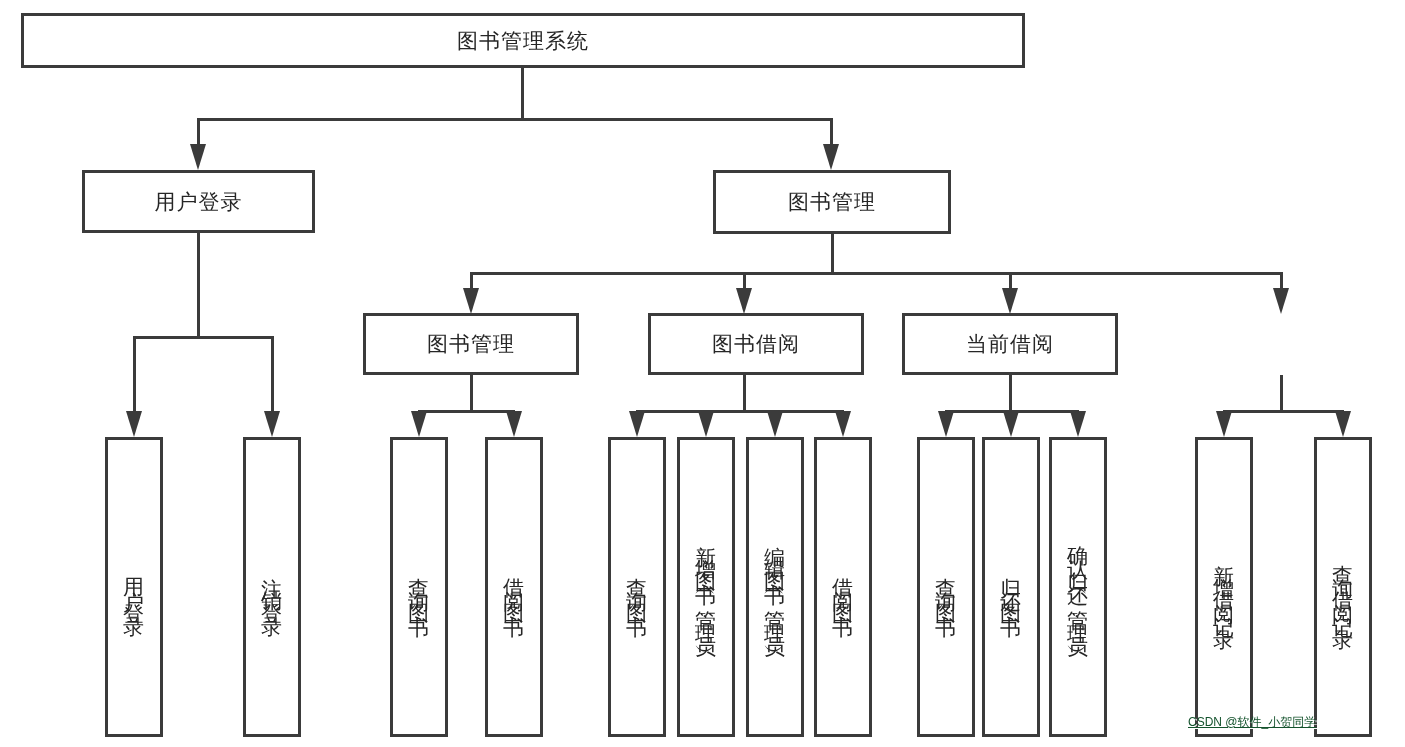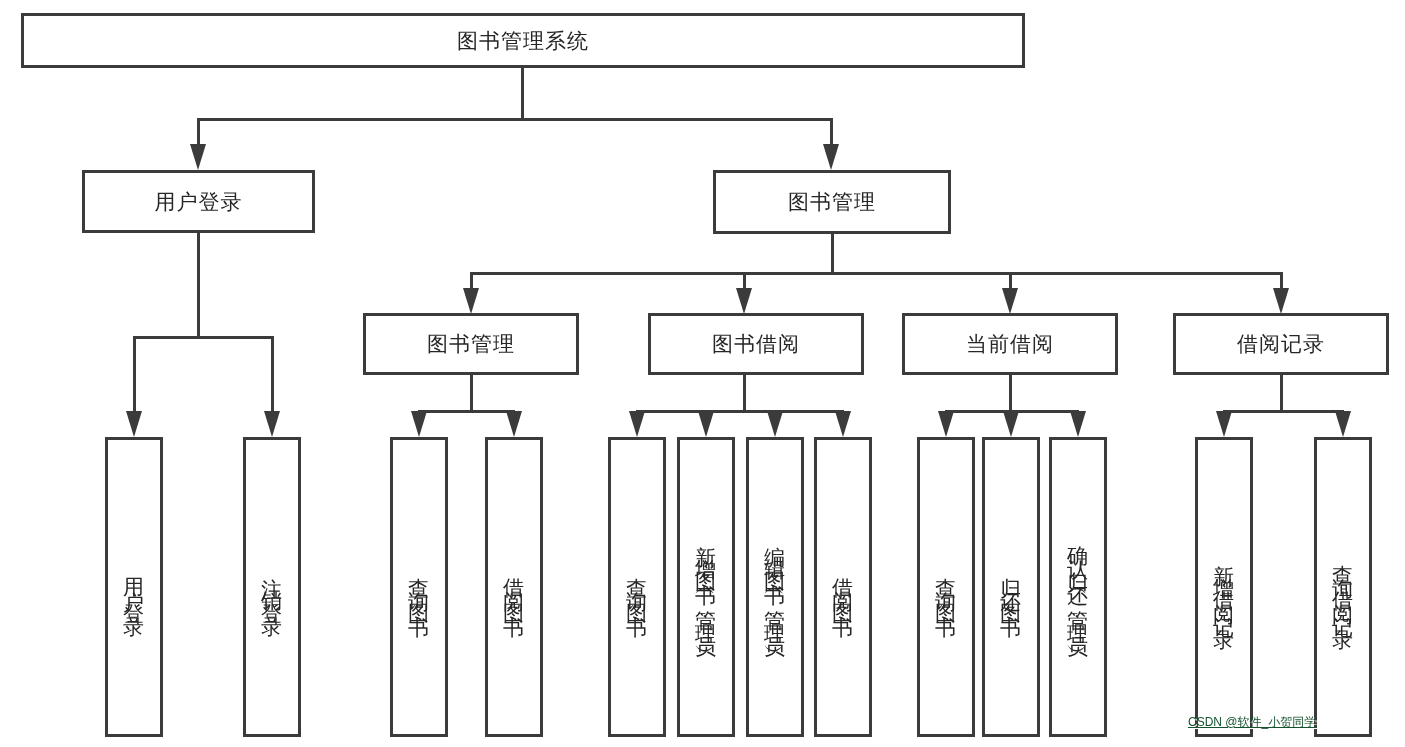--- a/index.html
+++ b/index.html
@@ -90,23 +90,20 @@
 
   <div class="box" style="left:363px;top:313px;width:216px;height:62px;">
     <span class="hlabel">图书管理</span>
   </div>
   <div class="box" style="left:648px;top:313px;width:216px;height:62px;">
     <span class="hlabel">图书借阅</span>
   </div>
   <div class="box" style="left:902px;top:313px;width:216px;height:62px;">
     <span class="hlabel">当前借阅</span>
   </div>
-  <div class="box" style="left:1173px;top:313px;width:216px;height:62px;">
-    <span class="hlabel">借阅记录</span>
-  </div>
 
   <div class="v" style="left:470px;top:375px;height:36px;"></div>
   <div class="h" style="left:418px;top:410px;width:97px;"></div>
   <div class="arrow" style="left:411px;top:411px;"></div>
   <div class="arrow" style="left:506px;top:411px;"></div>
 
   <div class="v" style="left:743px;top:375px;height:36px;"></div>
   <div class="h" style="left:636px;top:410px;width:208px;"></div>
   <div class="arrow" style="left:629px;top:411px;"></div>
   <div class="arrow" style="left:698px;top:411px;"></div>

